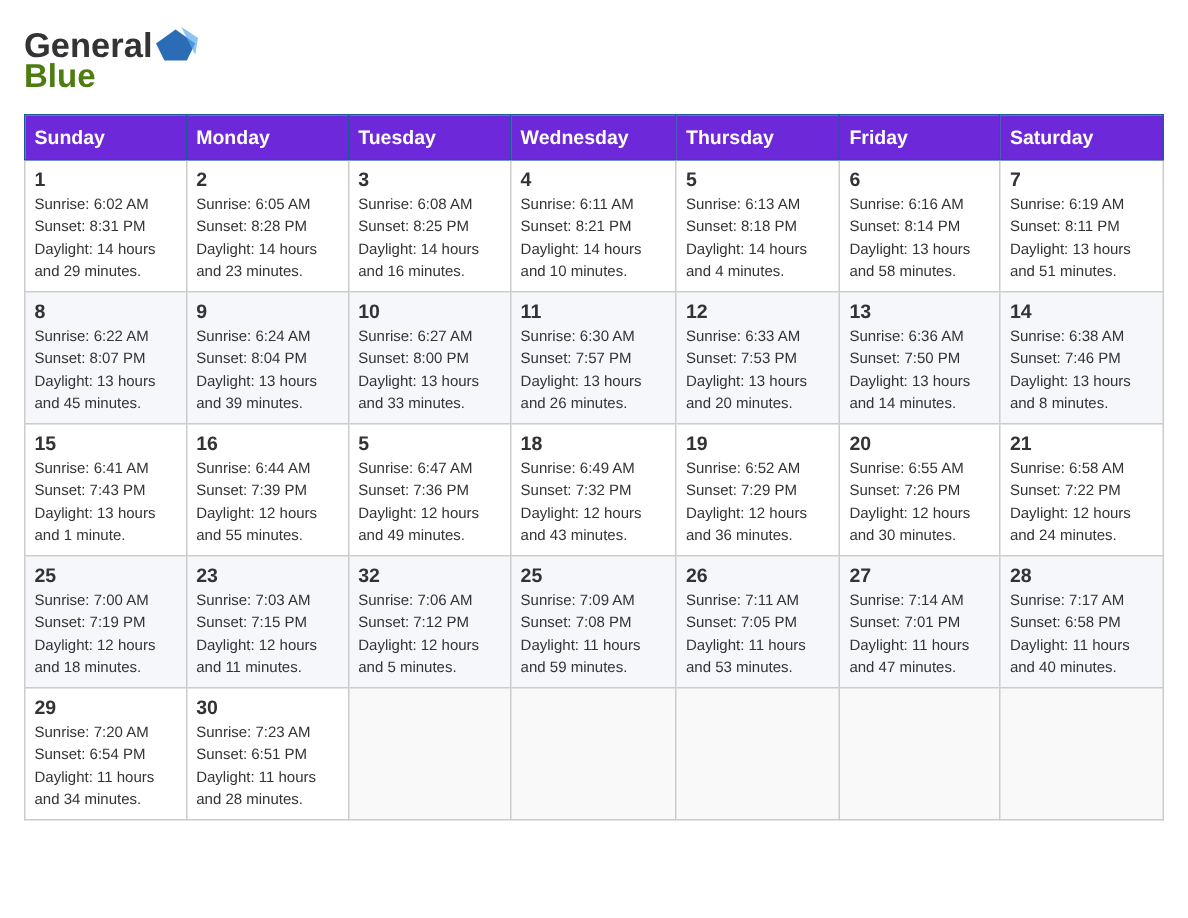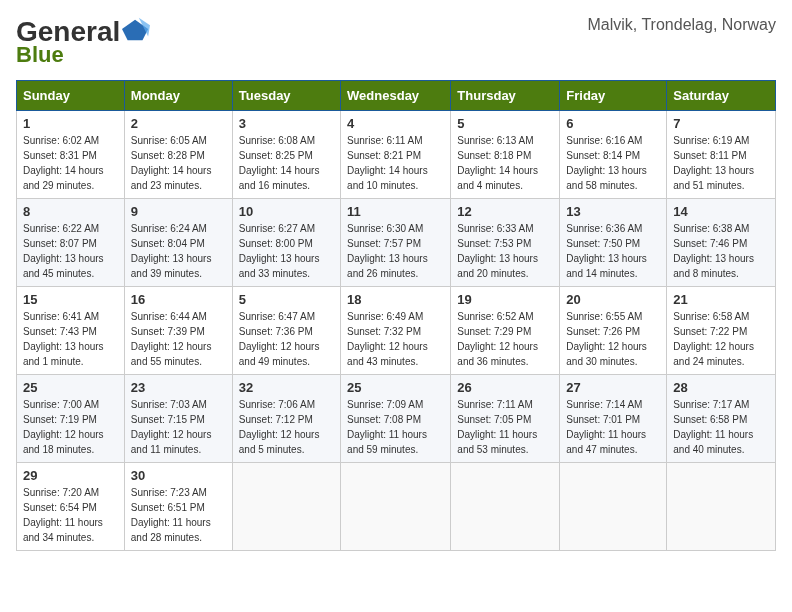--- a/index.html
+++ b/index.html
@@ -16,22 +16,22 @@
       align-items: flex-start;
       margin-bottom: 12px;
     }
     .logo {
       display: flex;
       flex-direction: column;
       align-items: flex-start;
     }
     .logo-text {
       display: flex;
-      align-items: flex-start;
-      font-size: 28px;
+      align-items: flex-end;
+      font-size: 23px;
       font-weight: bold;
       color: #333;
     }
     .logo-general { color: #333; }
     .logo-icon {
       width: 28px;
       height: 28px;
       margin-left: 2px;
     }
     .title-block {
@@ -44,21 +44,21 @@
     }
     .location {
       font-size: 16px;
       color: #555;
     }
     .calendar {
       width: 100%;
       border-collapse: collapse;
     }
     .calendar th {
-      background: #4d7c0f;
+      background: #6d28d9;
       color: #fff;
       font-size: 13px;
       font-weight: bold;
       padding: 7px 6px;
       text-align: left;
       border: 1px solid #1a5a9a;
     }
     .calendar td {
       vertical-align: top;
       border: 1px solid #ccc;
@@ -94,21 +94,20 @@
     <div class="logo-text">
       <span class="logo-general">General</span>
       <svg class="logo-icon" viewBox="0 0 30 30">
         <polygon points="14,4 28,14 22,26 6,26 0,14" fill="#2a6db5"></polygon>
         <polygon points="18,2 30,10 28,22" fill="#5aaaee" opacity="0.7"></polygon>
       </svg>
     </div>
     <div style="font-size:22px;font-weight:bold;color:#4d7c0f;margin-top:-6px;">Blue</div>
   </div>
   <div class="title-block">
-    <div class="location">Malvik, Trondelag, Norway</div>
   </div>
 </div>
 
 <table class="calendar">
   <thead>
     <tr>
     <th>Sunday</th>
         <th>Monday</th>
         <th>Tuesday</th>
         <th>Wednesday</th>

